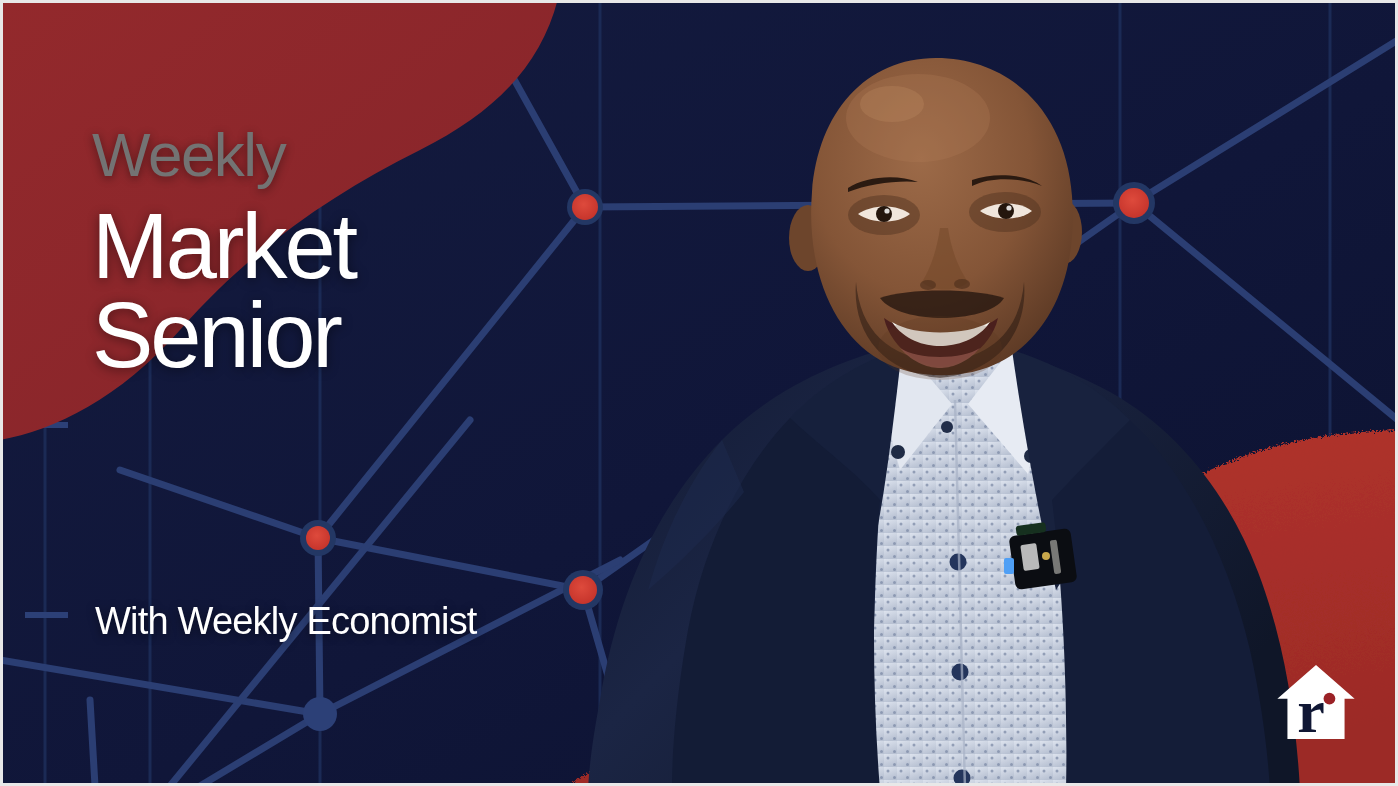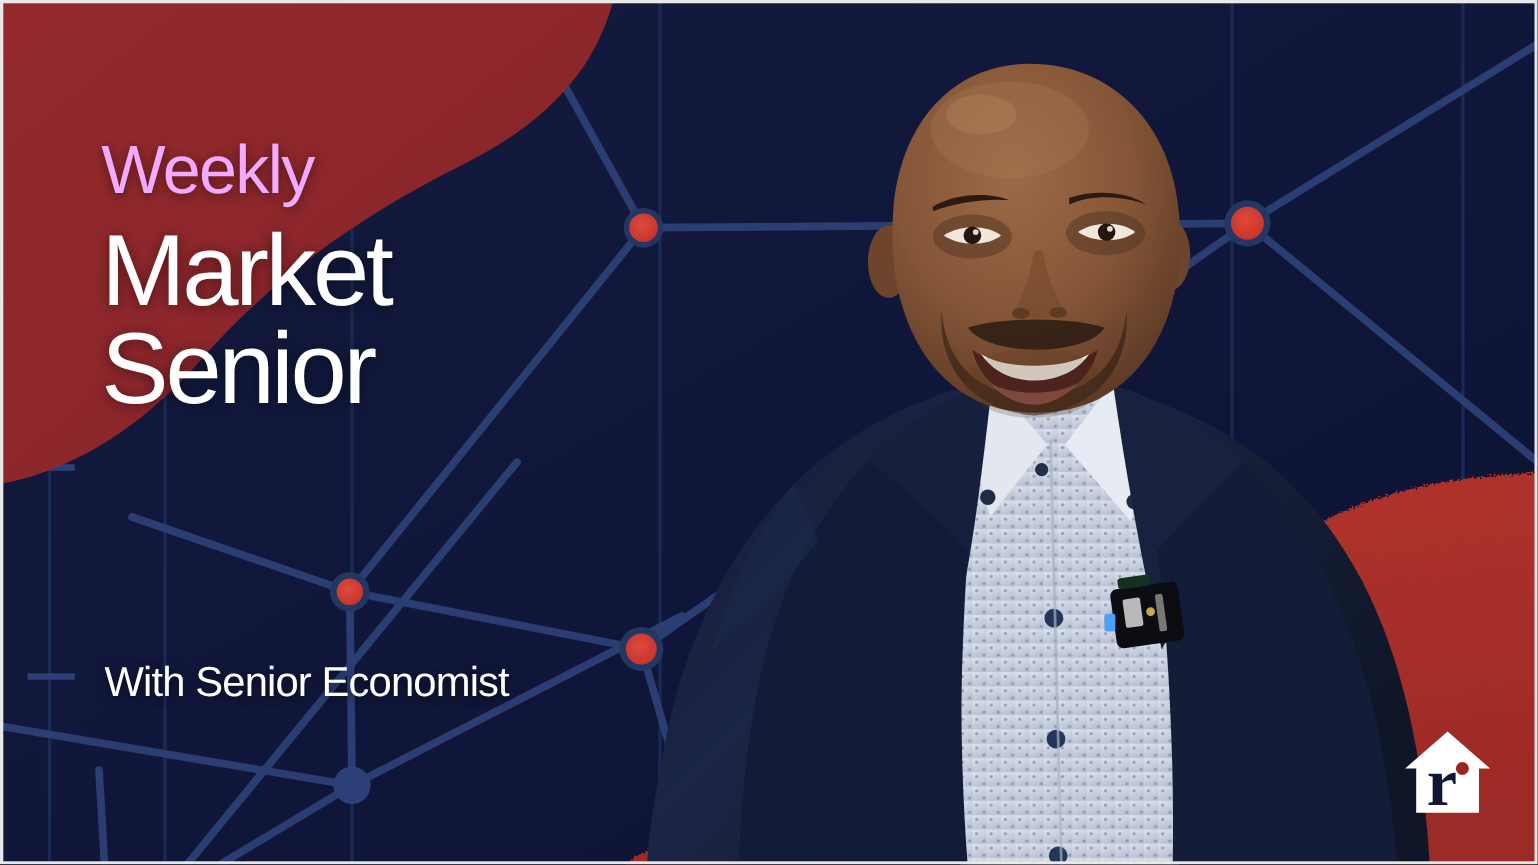--- a/index.html
+++ b/index.html
@@ -42,21 +42,21 @@
     position: absolute;
     left: 92px;
     top: 124px;
     z-index: 20;
     width: 560px;
   }
   .t-kicker {
     font-size: 62px;
     line-height: 1.0;
     font-weight: 400;
-    color: #f0abfc;
+    color: #737373;
     letter-spacing: -1.5px;
     margin: 0 0 16px 0;
     text-shadow: 0 2px 10px rgba(0,0,0,0.45);
     white-space: nowrap;
   }
   .t-main {
     font-size: 92px;
     line-height: 0.97;
     font-weight: 400;
     color: #ffffff;
@@ -299,21 +299,21 @@
     </g>
   </svg>
 
   <div id="title-block">
     <p class="t-kicker">Weekly</p>
     <p class="t-main">Market</p>
     <p class="t-main">Senior</p>
   </div>
 
   <div id="subtitle-block">
-    <p class="t-sub">With Senior Economist</p>
+    <p class="t-sub">With Weekly Economist</p>
   </div>
 
   <div id="logo">
     <svg viewBox="0 0 100 100">
       <path d="M 50 6 L 96 46 L 84 46 L 84 94 L 16 94 L 16 46 L 4 46 Z" fill="#ffffff"></path>
       <text x="44" y="86" text-anchor="middle" font-family="'Liberation Serif', serif" font-size="74" font-weight="700" fill="#101734">r</text>
       <circle cx="66" cy="46" r="7" fill="#9b2226"></circle>
     </svg>
   </div>
 

